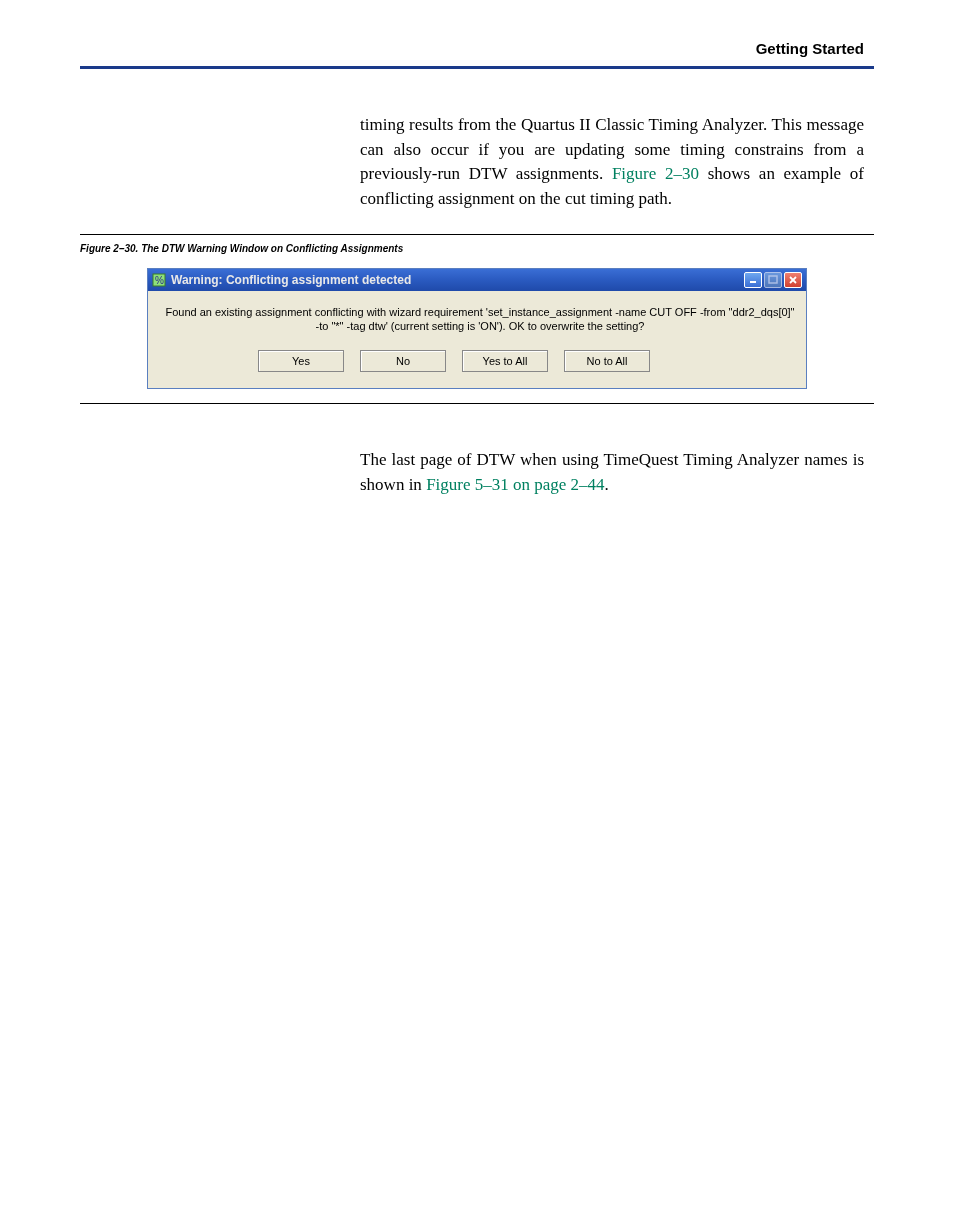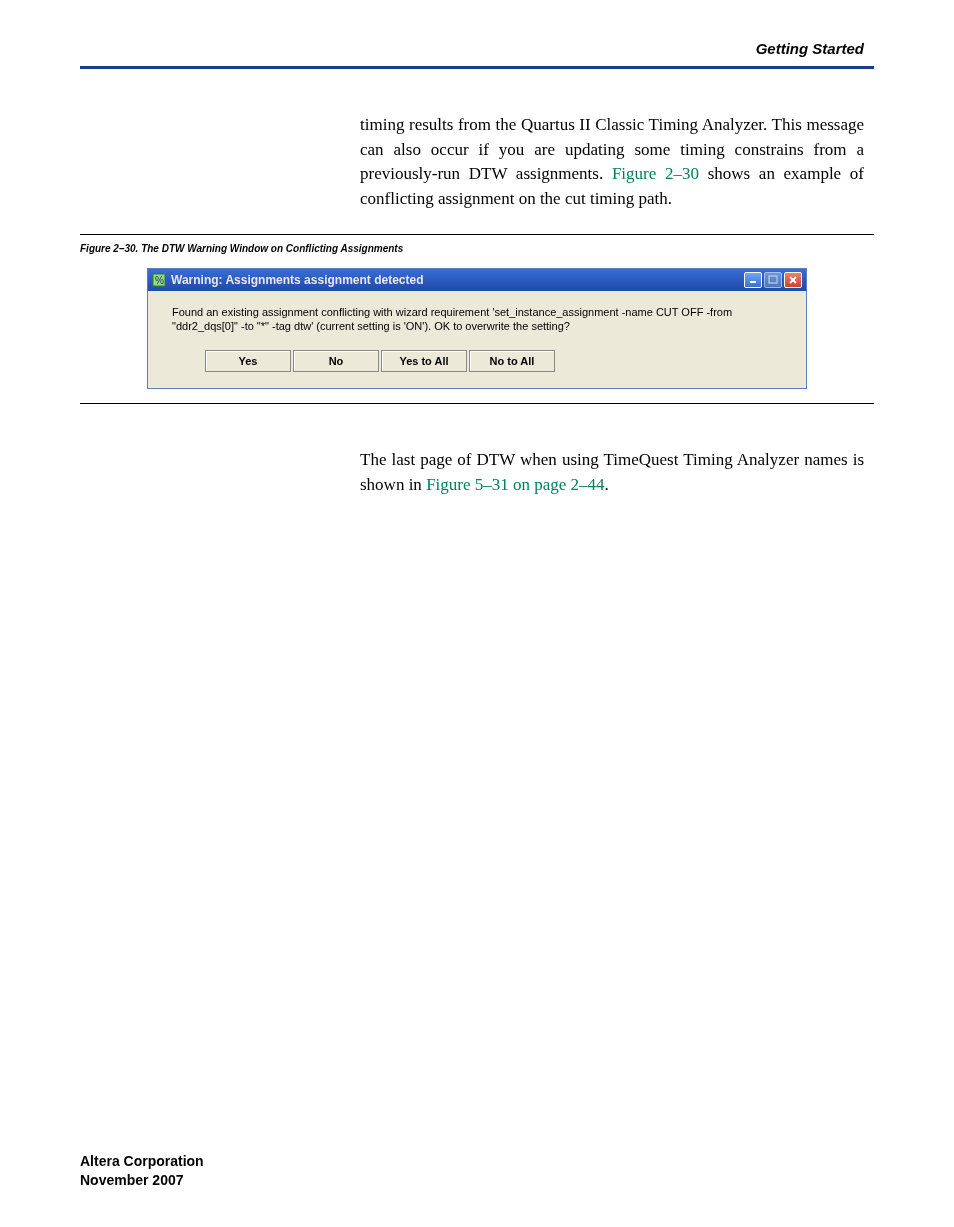--- a/index.html
+++ b/index.html
@@ -5,21 +5,21 @@
   * { box-sizing: border-box; margin: 0; padding: 0; }
   body {
     font-family: Georgia, 'Times New Roman', serif;
     background: #fff;
     color: #000;
     width: 954px;
     height: 1227px;
     position: relative;
     padding: 40px 80px 40px 80px;
   }
-  .header-section { text-align: right; padding-right: 10px; font-style: italic; }
+  .header-section { text-align: right; padding-right: 10px; }
   .header-title { font-family: Arial, Helvetica, sans-serif; font-weight: bold; font-size: 15px; }
   .header-rule { border: none; border-top: 3px solid #1a3a8a; margin-top: 8px; margin-bottom: 30px; }
   .body-para {
     font-size: 17px;
     line-height: 1.45;
     margin-left: 280px;
     margin-right: 10px;
     text-align: justify;
     margin-top: 44px;
   }
@@ -57,22 +57,22 @@
     border: 1px solid #fff;
     border-radius: 2px;
     display: flex; align-items: center; justify-content: center;
     font-family: Arial, sans-serif;
     font-size: 10px;
     color: #fff;
   }
   .win-min { background: linear-gradient(to bottom,#6fa8f0,#3a6ed5); }
   .win-max { background: linear-gradient(to bottom,#8fb8e8,#6a90c0); opacity:0.6; }
   .win-close { background: linear-gradient(to bottom,#f08070,#d04030); }
-  .dialog-body { padding: 14px 10px 4px 24px; line-height: 1.35; color: #000; }
-  .btn-row { display: flex; gap: 2px; padding: 12px 0 16px 57px; font-weight: bold; }
+  .dialog-body { padding: 14px 10px 4px 16px; line-height: 1.35; color: #000; text-align: center; }
+  .btn-row { display: flex; gap: 16px; padding: 12px 0 16px 110px; }
   .dlg-btn {
     width: 86px; height: 22px;
     border: 1px solid #888;
     background: #ece9d8;
     font-family: Tahoma, Arial, sans-serif;
     font-size: 11px;
     display: flex; align-items: center; justify-content: center;
     box-shadow: inset 1px 1px 0 #fff;
   }
   .bottom-rule { border: none; border-top: 1px solid #000; margin: 14px 0 28px 0; }
@@ -105,21 +105,21 @@
 
 <div class="dialog-wrap">
   <div class="dialog">
     <div class="titlebar">
       <span class="title-icon">
         <svg viewBox="0 0 14 14">
             <rect x="1" y="1" width="12" height="12" fill="#8de07a" stroke="#3a7a2a"></rect>
             <text x="3" y="11" font-size="10" fill="#2a2a8a" font-family="Arial">%</text>
           </svg>
       </span>
-      <span class="titlebar-text">Warning: Assignments assignment detected</span>
+      <span class="titlebar-text">Warning: Conflicting assignment detected</span>
       <div class="win-buttons">
         <div class="win-btn win-min">
             <svg width="10" height="10">
               <line x1="2" y1="7" x2="8" y2="7" stroke="#fff" stroke-width="2"></line>
             </svg>
           </div>
         <div class="win-btn win-max">
             <svg width="10" height="10">
               <rect x="1" y="1" width="8" height="7" fill="none" stroke="#fff" stroke-width="1.5"></rect>
             </svg>
@@ -142,17 +142,13 @@
   </div>
 </div>
 
 <hr class="bottom-rule">
 
 <p class="body-para">
   <span>The last page of DTW when using TimeQuest Timing Analyzer names is shown in </span><span class="link">Figure 5–31 on page 2–44</span><span>.</span>
 </p>
 
 <div class="footer">
-  <div class="left">
-    <div class="bold">Altera Corporation</div>
-    <div class="bold">November 2007</div>
-  </div>
 </div>
 
 </body></html>

